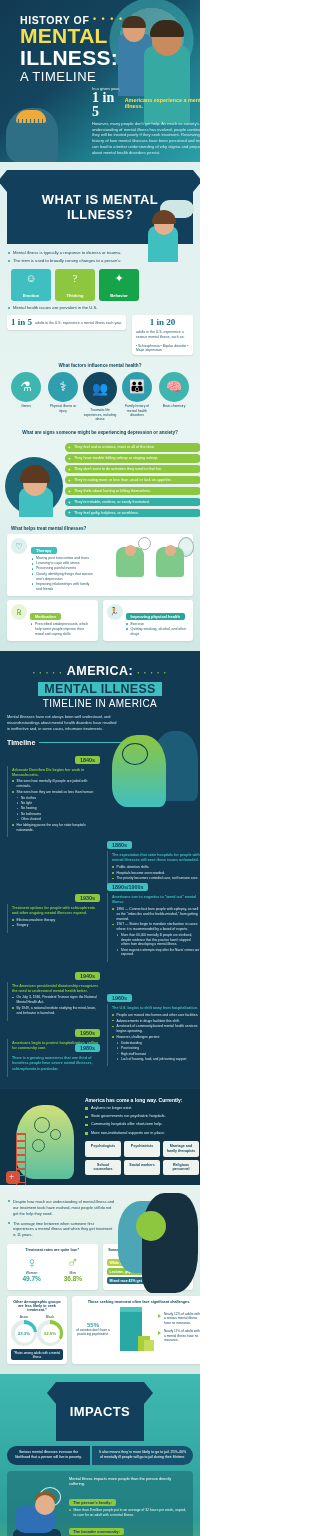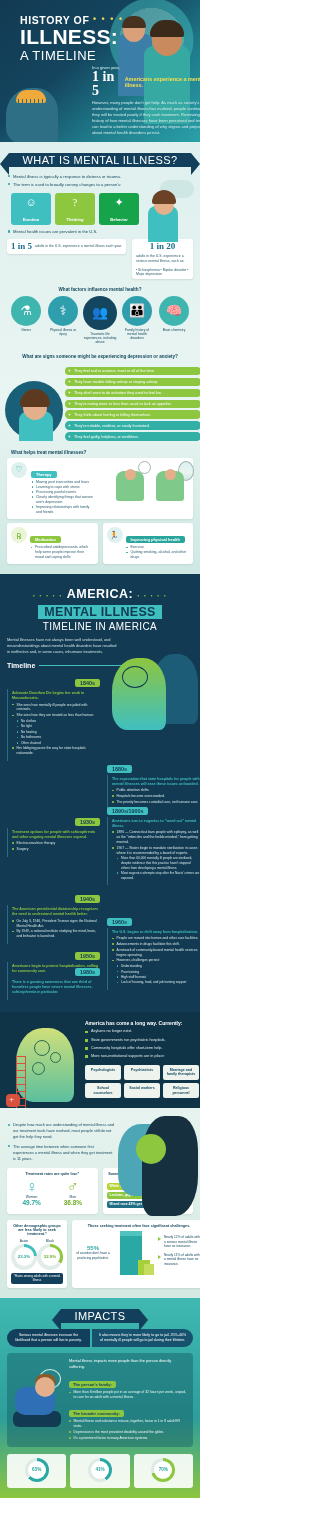--- a/index.html
+++ b/index.html
@@ -31,21 +31,21 @@
 
   .intro{position:relative;z-index:5;margin:2px 0 0 72px;width:124px;}
   .intro-sm{font-size:4.1px;color:#dff4f3;font-family:"Liberation Sans",sans-serif;}
   .intro-big{display:flex;align-items:baseline;gap:3px;}
   .intro-1in5{font-family:"Liberation Serif",serif;color:#fff;font-size:14px;font-weight:bold;line-height:1;}
   .intro-amer{color:#f4e04d;font-size:5.4px;font-weight:bold;font-family:"Liberation Sans",sans-serif;line-height:1.15;}
   .intro-p{font-size:4.1px;line-height:1.45;color:#d7ecec;font-family:"Liberation Sans",sans-serif;margin-top:2px;}
 
   
   .banner{position:relative;text-align:center;margin:0 auto;}
-  .banner-in{display:inline-block;background:#12405c;color:#fff;font-family:"Liberation Sans",sans-serif;font-weight:normal;font-size:11px;letter-spacing:.4px;padding:1px 14px;position:relative;}
+  .banner-in{display:inline-block;background:#12405c;color:#fff;font-family:"Liberation Sans",sans-serif;font-weight:bold;font-size:13px;letter-spacing:.4px;padding:22px 14px;position:relative;}
   .banner-in:before,.banner-in:after{content:"";position:absolute;top:0;width:0;height:0;border-top:11px solid transparent;border-bottom:11px solid transparent;}
   .banner-in:before{left:-9px;border-right:9px solid #12405c;}
   .banner-in:after{right:-9px;border-left:9px solid #12405c;}
 
   
   .s2{background:linear-gradient(180deg,#dff0ee 0%,#e9f5f2 60%,#cfe8e3 100%);padding:8px 7px 10px 7px;position:relative;}
   .bul{font-size:4.2px;color:#16485e;font-family:"Liberation Sans",sans-serif;line-height:1.45;margin:2px 0;padding-left:6px;position:relative;}
   .bul:before{content:"";position:absolute;left:1px;top:1.6px;width:2.2px;height:2.2px;background:#2aa59c;border-radius:50%;}
   .ebt{display:flex;gap:4px;margin:5px 0 4px 4px;}
   .ebox{width:40px;height:32px;border-radius:3px;position:relative;text-align:center;color:#fff;}
@@ -226,20 +226,21 @@
       <div class="figA"></div>
         <div class="headA"></div>
         <div class="hairA"></div>
       <div class="figB"></div>
         <div class="headB"></div>
         <div class="hairB"></div>
     </div>
     <div class="hero-title">
       <div class="h-l1"><span>HISTORY OF</span>
         <span class="h-dots">• • • • •</span></div>
+      <div class="h-l2">MENTAL</div>
       <div class="h-l3">ILLNESS:</div>
       <div class="h-l4">A TIMELINE</div>
     </div>
     <div class="hero-brain">
       <div class="brain-head"></div>
         <div class="brain-top"></div>
     </div>
     <div class="intro">
       <div class="intro-sm">In a given year,</div>
       <div class="intro-big">

